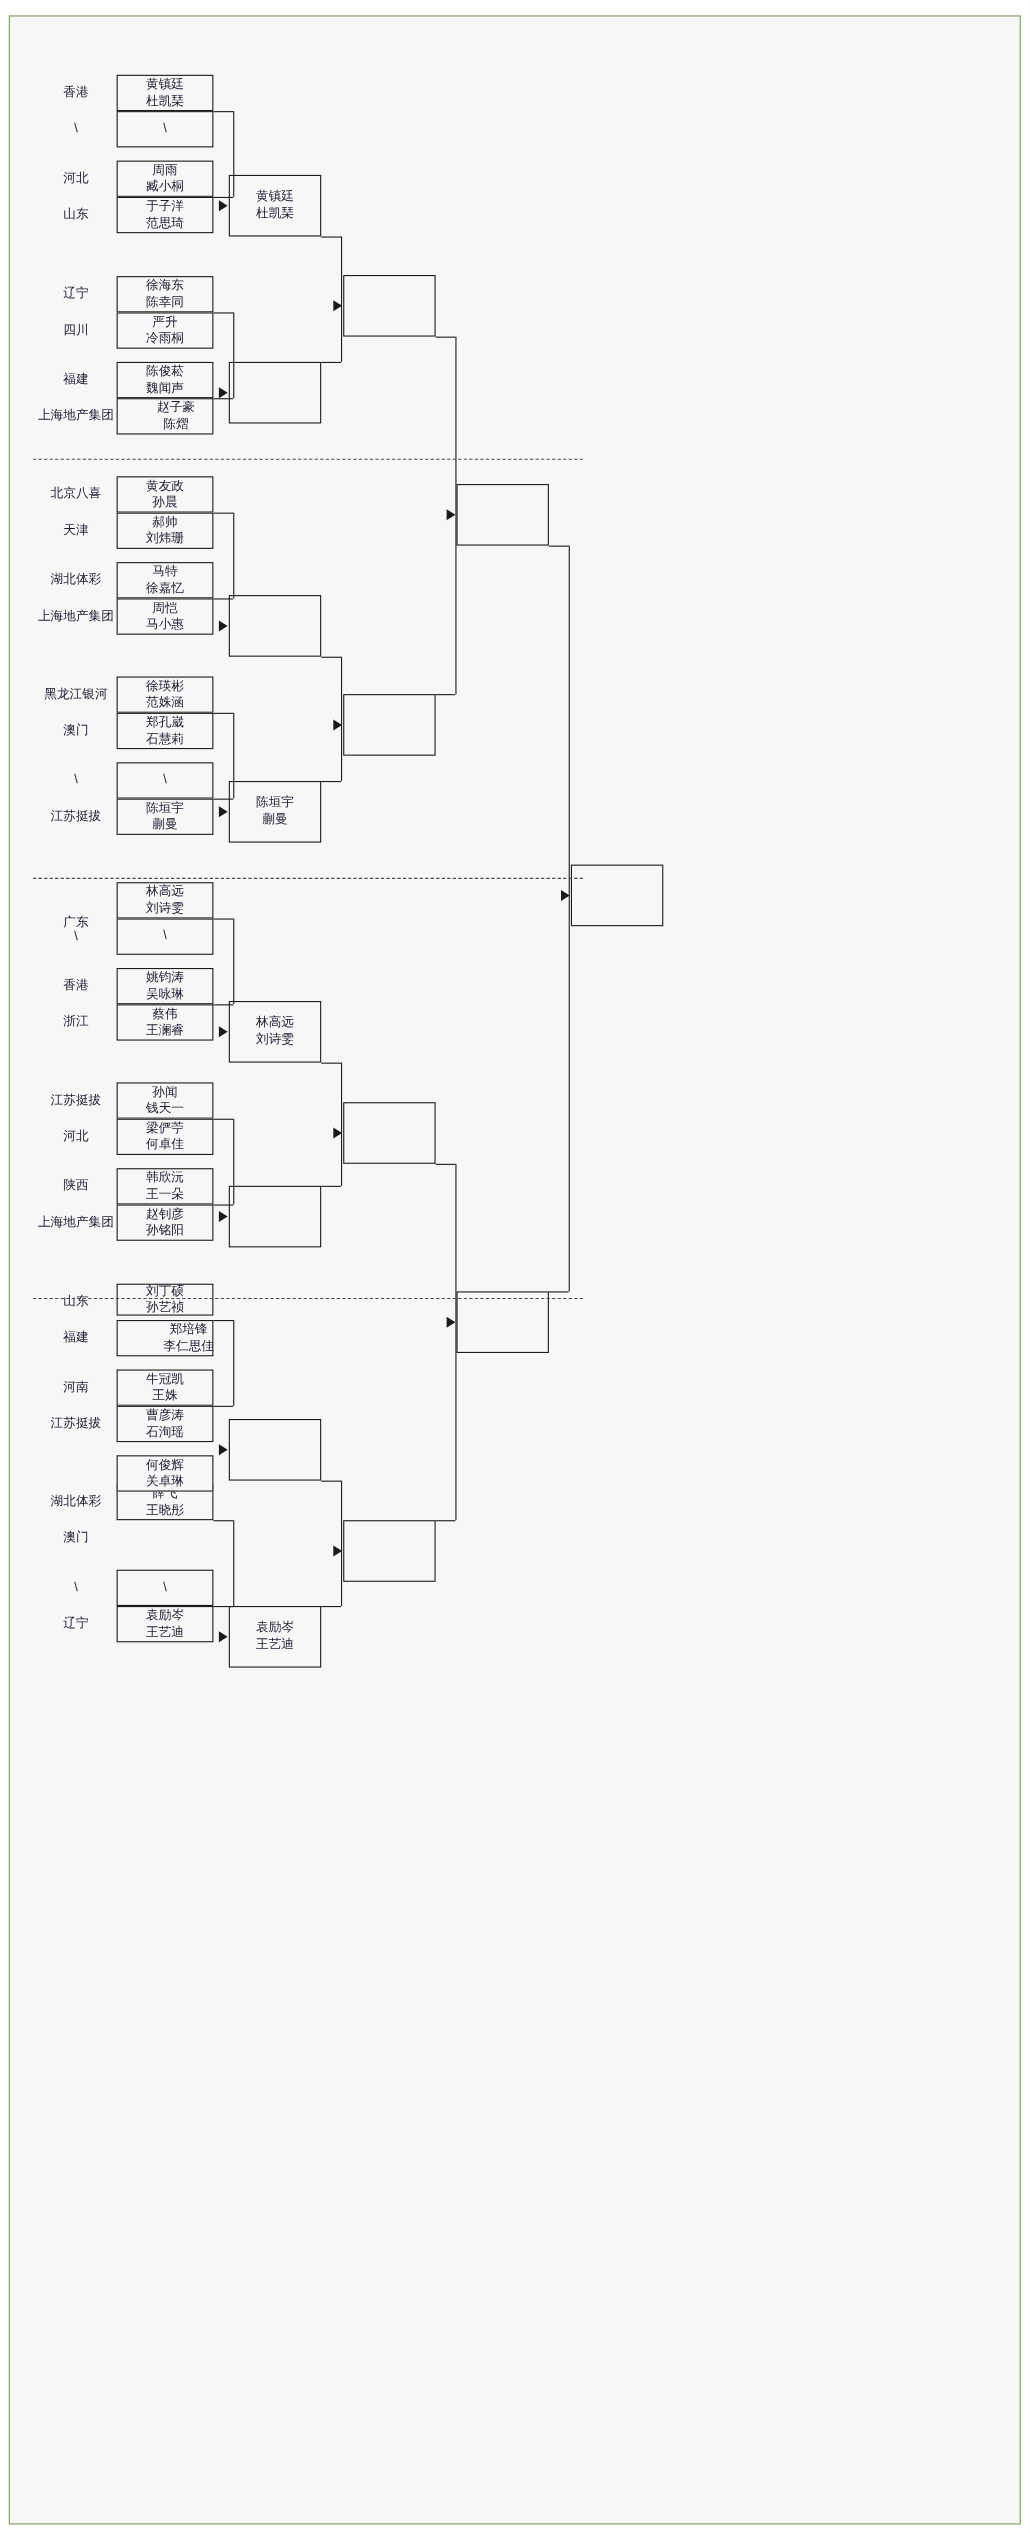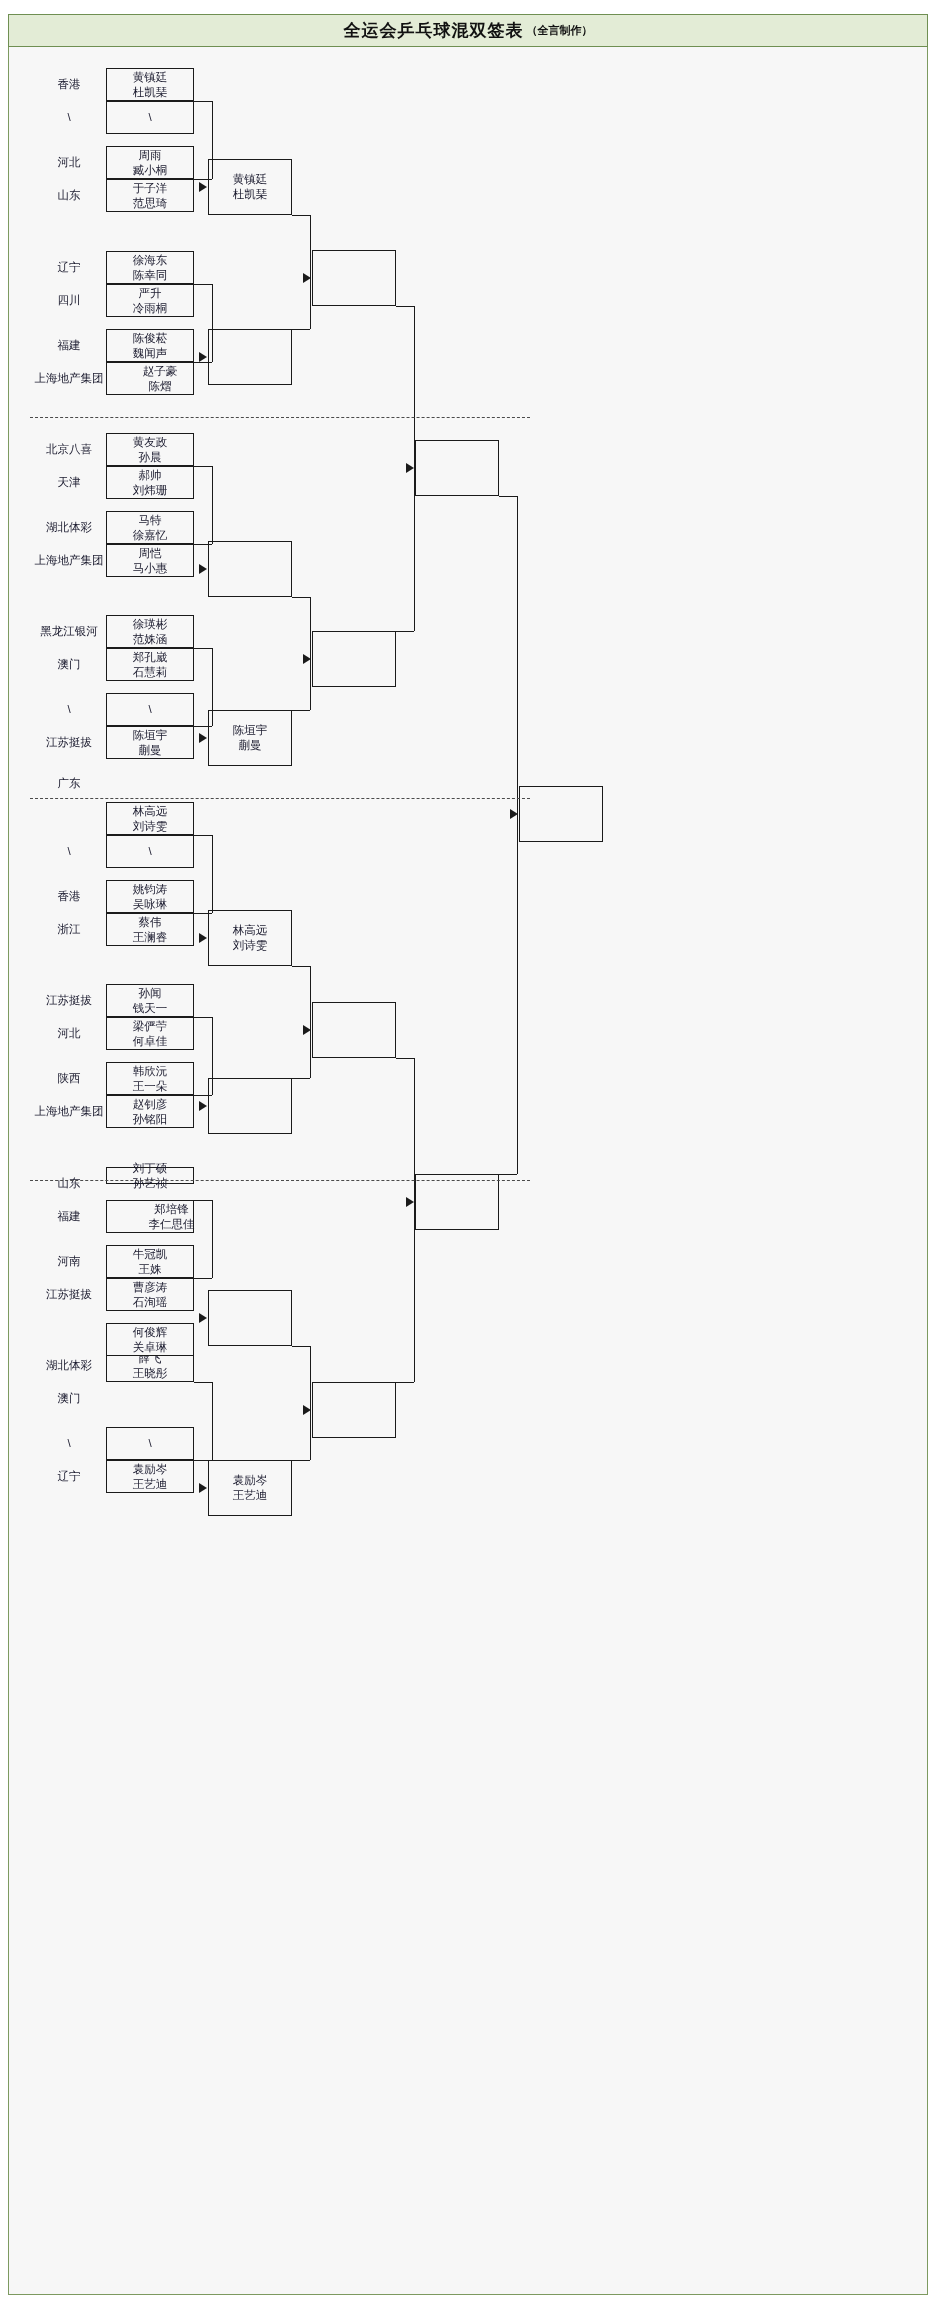--- a/index.html
+++ b/index.html
@@ -100,24 +100,20 @@
     border-top:1px dashed #4a4a4a;
   }
 </style>
 </head>
 <body>
 
 <div id="root">
 
   <div class="sheet"></div>
 
-  <div class="titlebar">
-    <span class="title-main">全运会乒乓球混双签表</span>
-    <span class="title-sub">（全言制作）</span>
-  </div>
 
   <div class="canvas">
       <div class="region" style="left: 61px; top: 37.5px;">香港</div>
       <div class="box" style="left: 98px; top: 21px; width: 88px; height: 33px;">
         <div class="">黄镇廷</div>
         <div class="">杜凯琹</div>
       </div>
       <div class="region" style="left: 61px; top: 70.5px;">\</div>
       <div class="box slash" style="left: 98px; top: 54px; width: 88px; height: 33px;">
         <div class="">\</div>
@@ -184,21 +180,21 @@
       </div>
       <div class="region" style="left: 61px; top: 662.5px;">\</div>
       <div class="box slash" style="left: 98px; top: 646px; width: 88px; height: 33px;">
         <div class="">\</div>
       </div>
       <div class="region" style="left: 61px; top: 695.5px;">江苏挺拔</div>
       <div class="box" style="left: 98px; top: 679px; width: 88px; height: 33px;">
         <div class="">陈垣宇</div>
         <div class="">蒯曼</div>
       </div>
-      <div class="region" style="left: 61px; top: 737px;">广东</div>
+      <div class="region" style="left: 61px; top: 793px;">广东</div>
       <div class="box" style="left: 98px; top: 755px; width: 88px; height: 33px;">
         <div class="">林高远</div>
         <div class="">刘诗雯</div>
       </div>
       <div class="region" style="left: 61px; top: 804.5px;">\</div>
       <div class="box slash" style="left: 98px; top: 788px; width: 88px; height: 33px;">
         <div class="">\</div>
       </div>
       <div class="region" style="left: 61px; top: 849.5px;">香港</div>
       <div class="box" style="left: 98px; top: 833px; width: 88px; height: 33px;">
@@ -224,21 +220,21 @@
       <div class="box" style="left: 98px; top: 1015px; width: 88px; height: 33px;">
         <div class="">韩欣沅</div>
         <div class="">王一朵</div>
       </div>
       <div class="region" style="left: 61px; top: 1064.5px;">上海地产集团</div>
       <div class="box" style="left: 98px; top: 1048px; width: 88px; height: 33px;">
         <div class="">赵钊彦</div>
         <div class="">孙铭阳</div>
       </div>
       <div class="region" style="left: 61px; top: 1136.5px;">山东</div>
-      <div class="box" style="left: 98px; top: 1120px; width: 88px; height: 17px;">
+      <div class="box" style="left: 98px; top: 1120px; width: 88px; height: 29px;">
         <div class="">刘丁硕</div>
         <div class="">孙艺祯</div>
       </div>
       <div class="region" style="left: 61px; top: 1169.5px;">福建</div>
       <div class="box" style="left: 98px; top: 1153px; width: 88px; height: 33px; padding-left: 43px;">
         <div class="">郑培锋</div>
         <div class="">李仁思佳</div>
       </div>
       <div class="region" style="left: 61px; top: 1214.5px;">河南</div>
       <div class="box" style="left: 98px; top: 1198px; width: 88px; height: 33px;">

